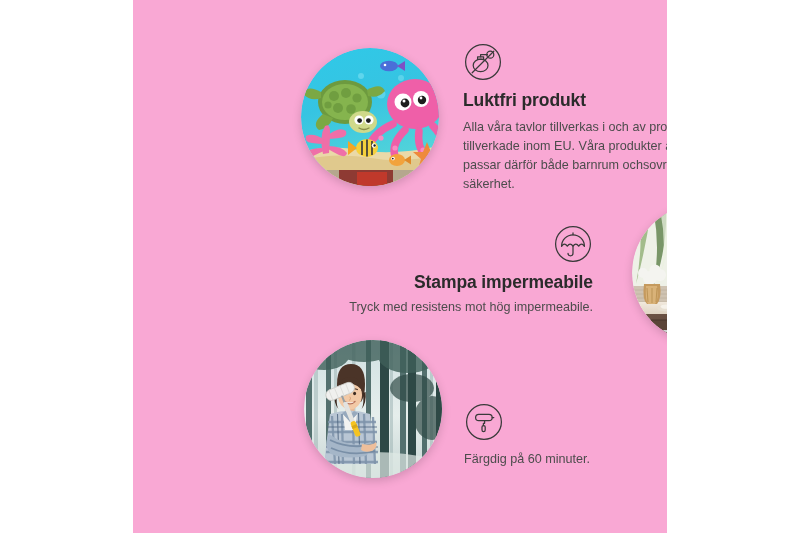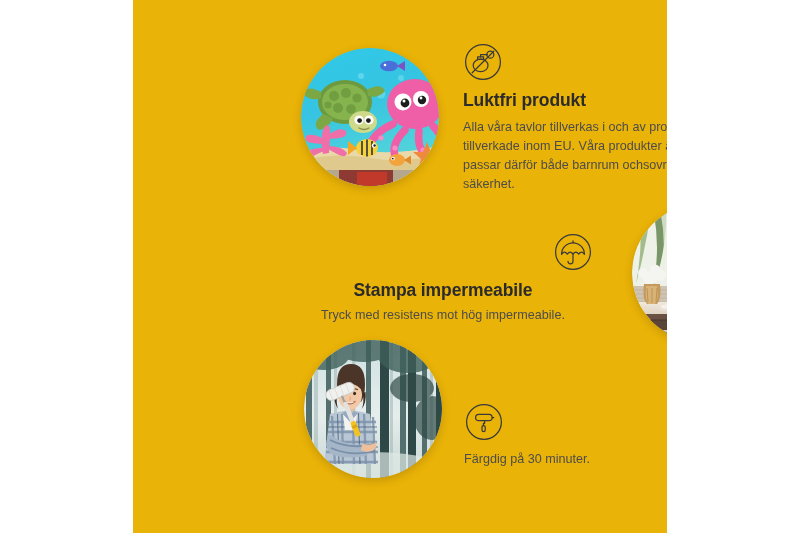--- a/index.html
+++ b/index.html
@@ -20,21 +20,21 @@
     background: #ffffff;
   }
 
   
   .panel {
     position: absolute;
     left: 133px;
     top: 0;
     width: 534px;
     height: 533px;
-    background: #eab308;
+    background: #f9a8d4;
     overflow: hidden;
   }
 
   
   .feature {
     position: absolute;
   }
 
   .icon-wrap {
     width: 40px;
@@ -64,23 +64,23 @@
     top: 42px;
     width: 300px;
     text-align: left;
   }
   #feature-1 .icon-wrap { margin-bottom: 8px; }
   #feature-1 .f-title { margin-bottom: 6px; }
 
   
   #feature-2 {
     left: 160px;
-    top: 232px;
+    top: 224px;
     width: 300px;
-    text-align: center;
+    text-align: right;
   }
   #feature-2 .icon-wrap { margin: 0 0 8px auto; }
   #feature-2 .f-title { margin-bottom: 4px; }
 
   
   #feature-3 {
     left: 331px;
     top: 402px;
     width: 290px;
     text-align: left;
@@ -505,17 +505,17 @@
 
           <rect x="11.6" y="12.3" width="16.6" height="6.4" rx="3.2"></rect>
 
           <path d="M20.6 18.7 v2.6 h-1.2 v2.2"></path>
 
           <rect x="18" y="23.5" width="3.2" height="6.2" rx="1.6"></rect>
 
           <path d="M28.2 15.5 h1.6"></path>
         </svg>
       </span>
-      <div class="f-body">Färgdig på 30 minuter.</div>
+      <div class="f-body">Färgdig på 60 minuter.</div>
     </div>
 
   </div>
 </div>
 
 </body></html>

